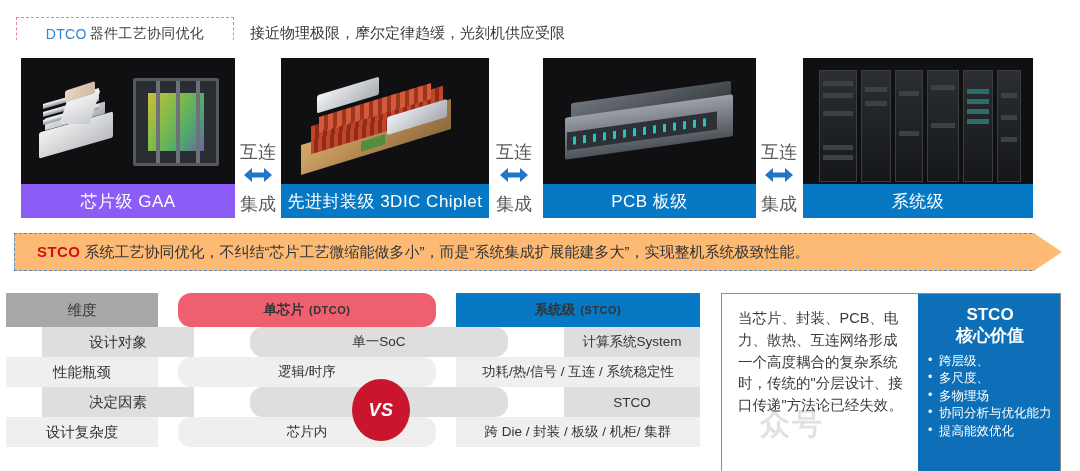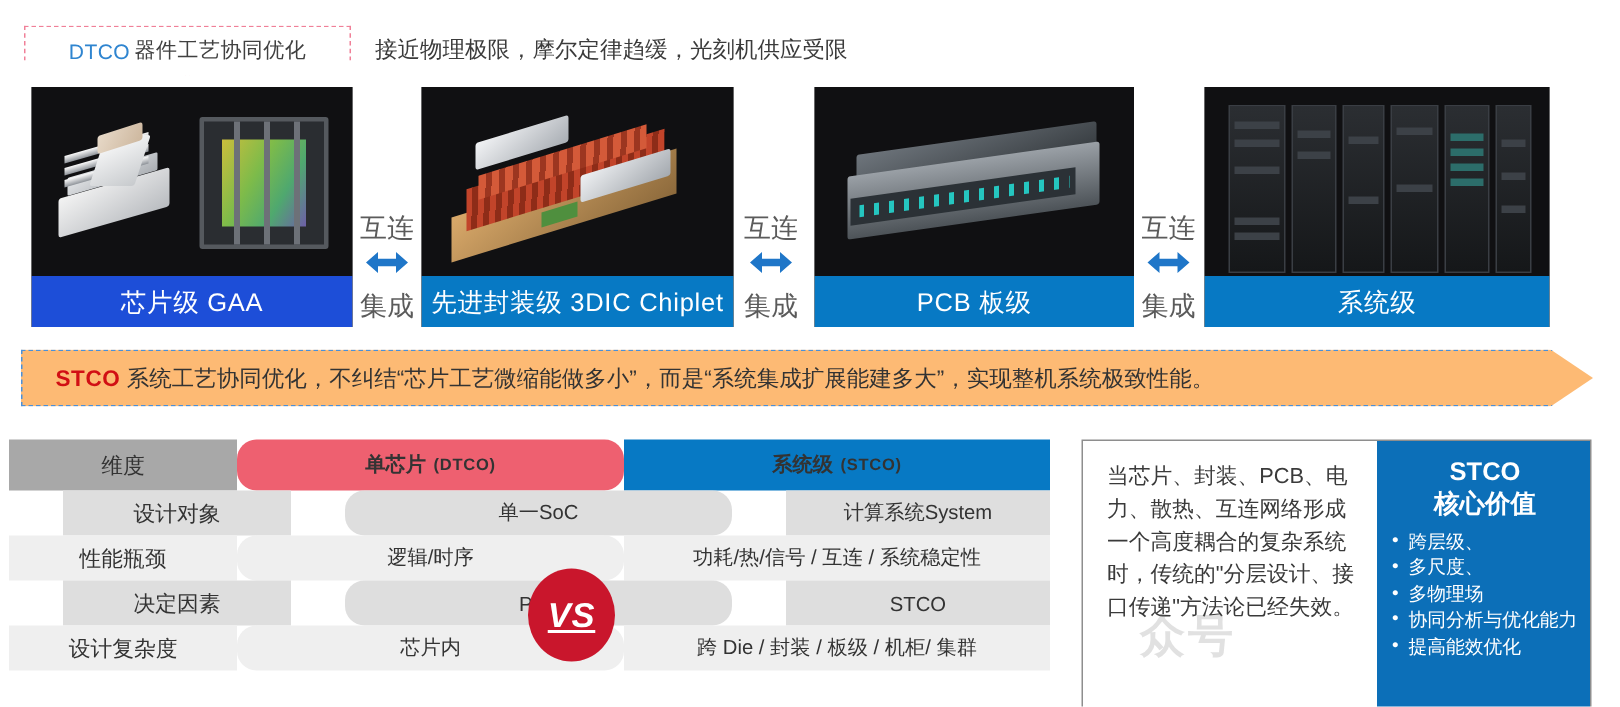--- a/index.html
+++ b/index.html
@@ -28,21 +28,21 @@
 
   
   .strip{position:absolute;left:0;top:46px;width:1080px;height:160px;}
   .panel{position:absolute;top:0;height:160px;background:#0f0f11;overflow:hidden;}
   .panel .art{position:absolute;left:0;top:0;right:0;bottom:34px;overflow:hidden;background:#101012;}
   .panel .cap{
     position:absolute;left:0;right:0;bottom:0;height:34px;
     display:flex;align-items:center;justify-content:center;
     color:#fff;font-size:17px;letter-spacing:.5px;white-space:nowrap;
   }
-  .cap.pink{background:#1d4ed8;}
+  .cap.pink{background:#8b5cf6;}
   .cap.blue{background:#0779c4;}
 
   #panel1{left:21px;width:214px;}
   #panel2{left:281px;width:208px;}
   #panel3{left:543px;width:213px;}
   #panel4{left:803px;width:230px;}
 
   
   .conn{
     position:absolute;top:82px;width:44px;height:76px;
@@ -110,37 +110,37 @@
     position:absolute;left:14px;top:221px;width:1048px;height:38px;
     border:1.6px dashed #4a90d9;background:#fdba74;box-sizing:border-box;
     display:flex;align-items:center;
     clip-path:polygon(0 0,97.3% 0,100% 50%,97.3% 100%,0 100%);
   }
   .stco-banner .txt{padding-left:22px;font-size:15px;color:#333;white-space:nowrap;}
   .stco-banner .red{color:#d10f14;font-weight:700;letter-spacing:.4px;}
 
   
   .table{position:absolute;left:6px;top:281px;width:694px;height:184px;}
-  .trow{display:flex;width:100%;height:30px;}
+  .trow{display:flex;width:100%;height:30px;gap:20px;}
   .trow.head{height:34px;}
   .c0{width:152px;display:flex;align-items:center;justify-content:center;}
   .c1{width:258px;display:flex;align-items:center;justify-content:center;border-radius:13px;}
   .c2{flex:1;display:flex;align-items:center;justify-content:center;}
   .head .c0{background:#a8a8a8;color:#ffffff;font-size:12.5px;}
   .head .c1{background:#ee6070;color:#fff;font-size:17px;font-weight:700;}
   .head .c2{background:#0779c4;color:#fff;font-size:17px;font-weight:700;}
   .head .sub{font-size:11px;font-weight:700;margin-left:5px;letter-spacing:.5px;}
   .trow.r-dark .c0,.trow.r-dark .c1,.trow.r-dark .c2{background:#dedede;margin-left:36px;}
   .trow.r-light .c0,.trow.r-light .c1,.trow.r-light .c2{background:#efefef;}
   .trow .c0{font-size:14.5px;color:#333;}
   .trow .c1,.trow .c2{font-size:13.5px;color:#333;white-space:nowrap;}
   .vs{
     position:absolute;left:352px;top:367px;width:58px;height:62px;border-radius:50%;
     background:#c9162c;color:#fff;display:flex;align-items:center;justify-content:center;
-    font-size:23px;font-weight:700;font-style:italic;letter-spacing:.5px;text-decoration:underline;
+    font-size:18px;font-weight:700;font-style:italic;letter-spacing:.5px;
   }
 
   
   .card{
     position:absolute;left:721px;top:281px;width:340px;height:184px;
     border:1.4px solid #8e8e8e;background:#fff;box-sizing:border-box;display:flex;
   }
   .card .left{width:196px;padding:14px 8px 8px 16px;box-sizing:border-box;
     font-size:14.5px;line-height:1.5;color:#3a3a3a;}
   .card .right{flex:1;background:#0c6fb8;color:#fff;padding:10px 8px 8px 10px;box-sizing:border-box;}

